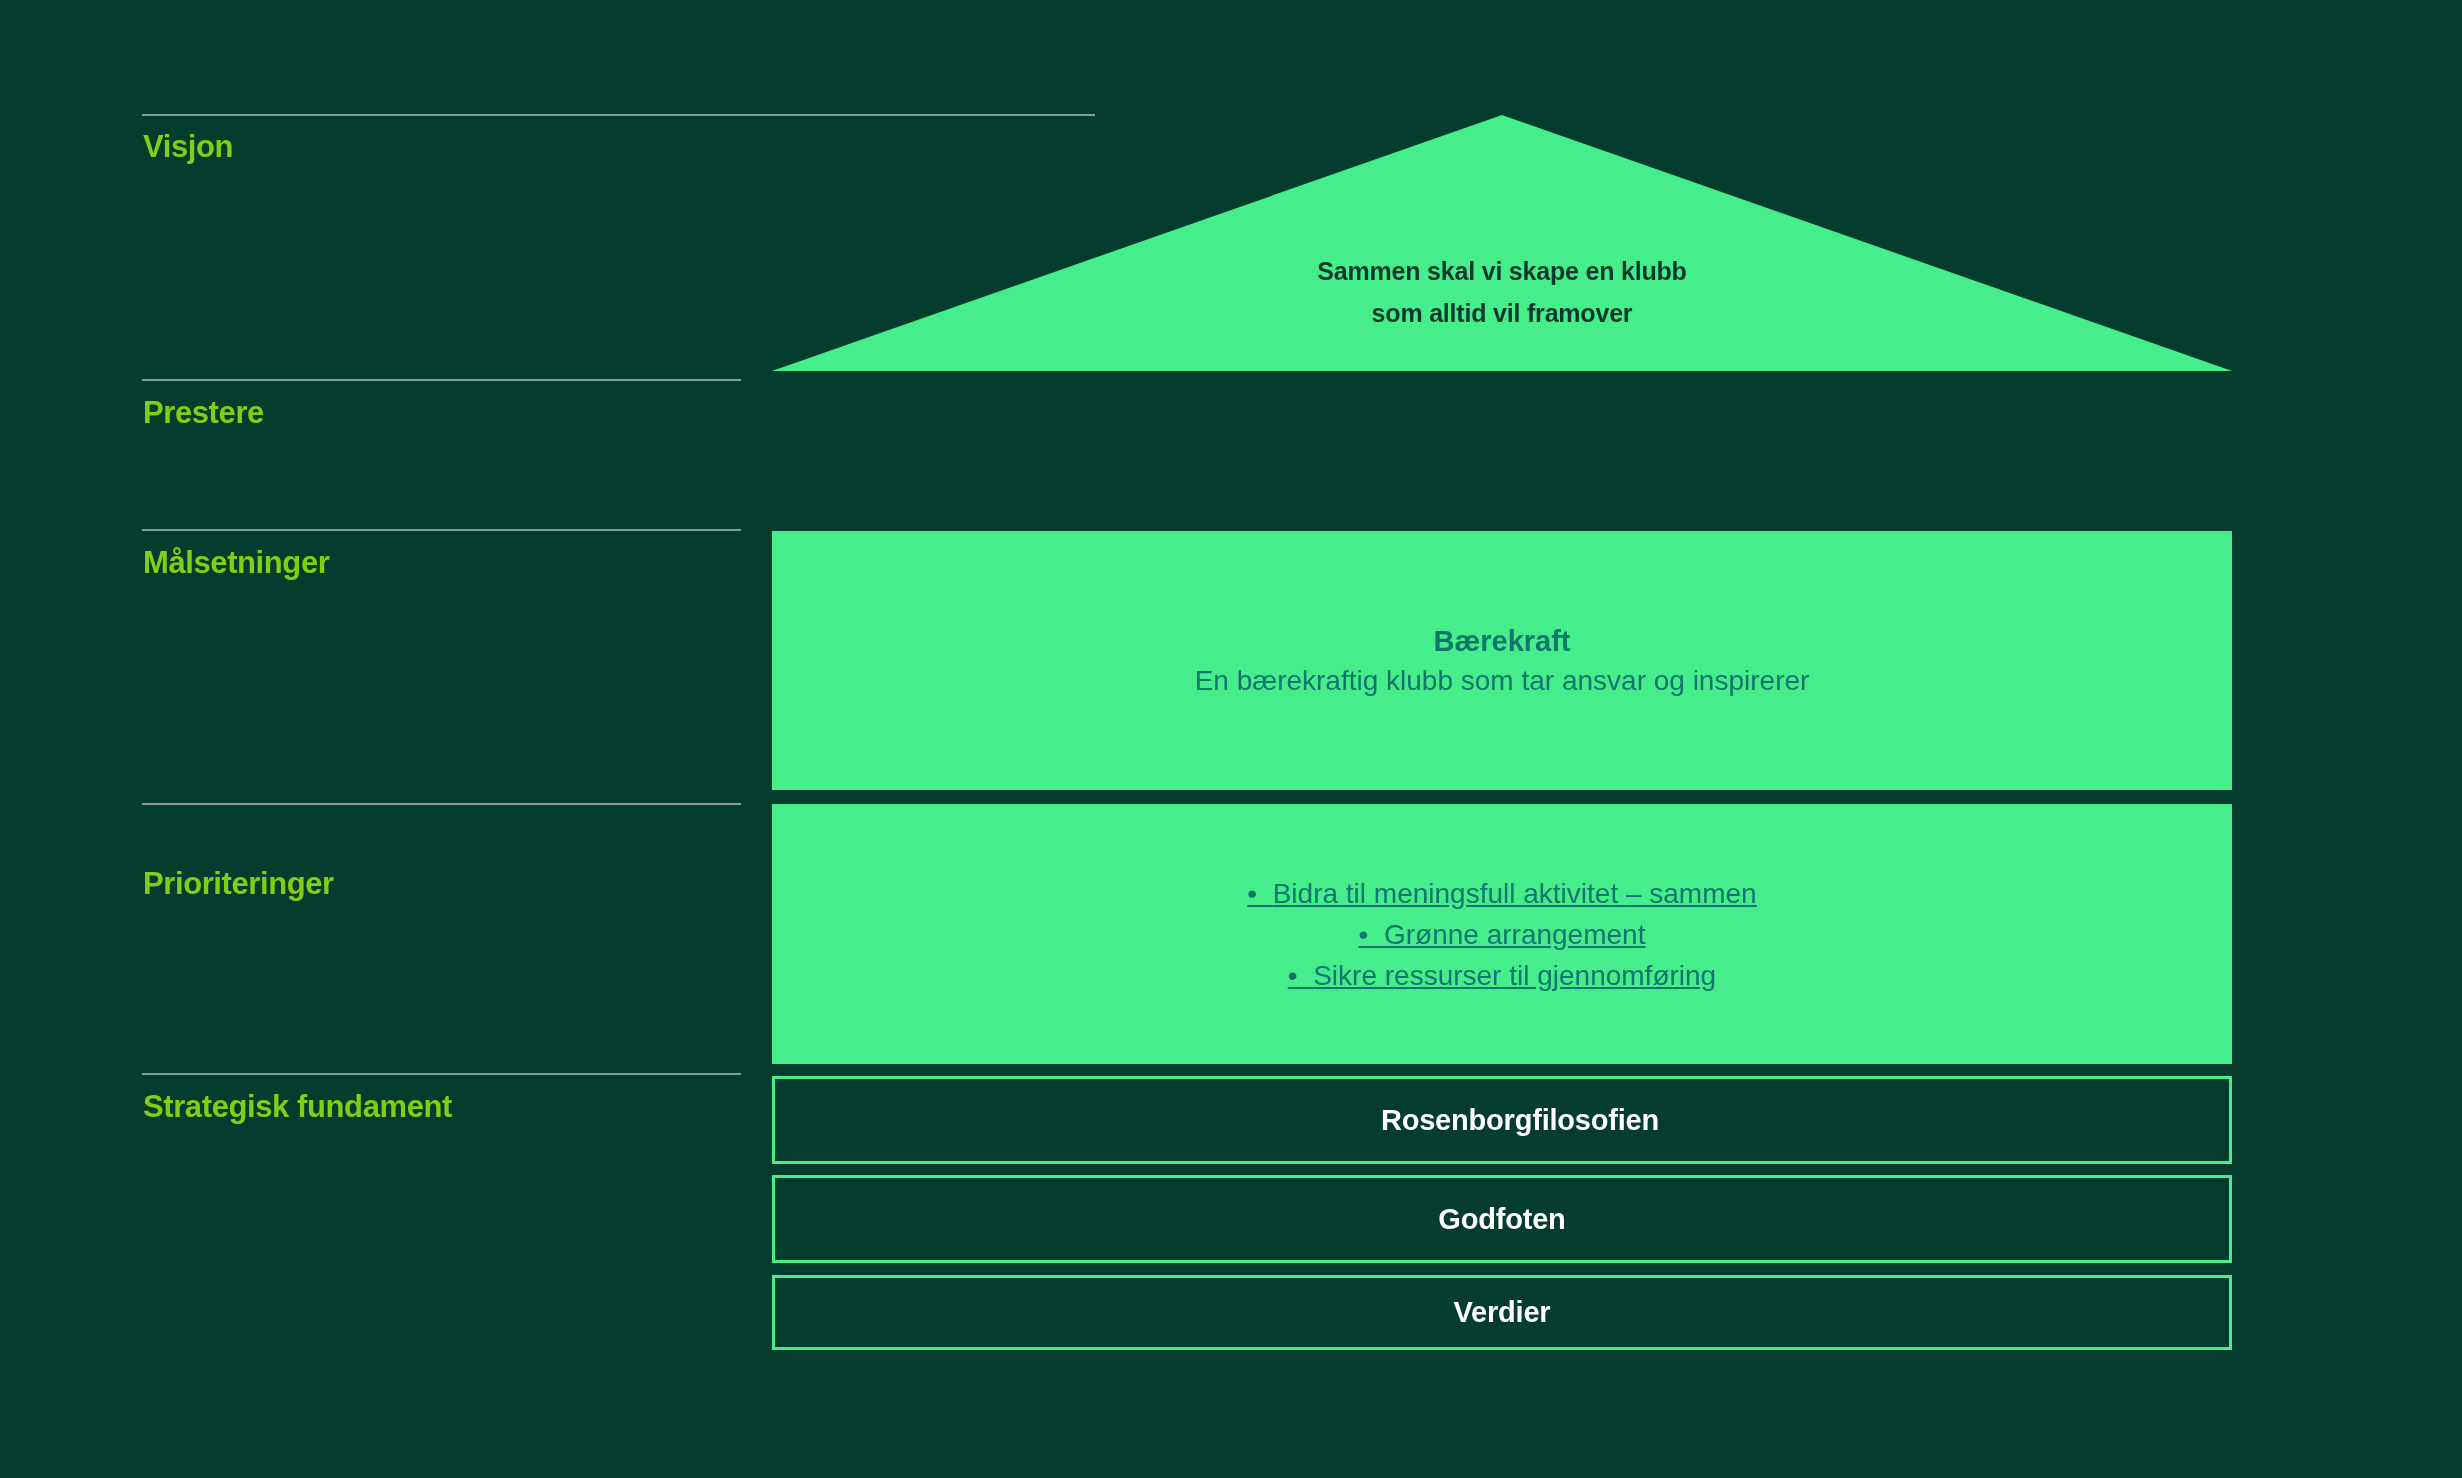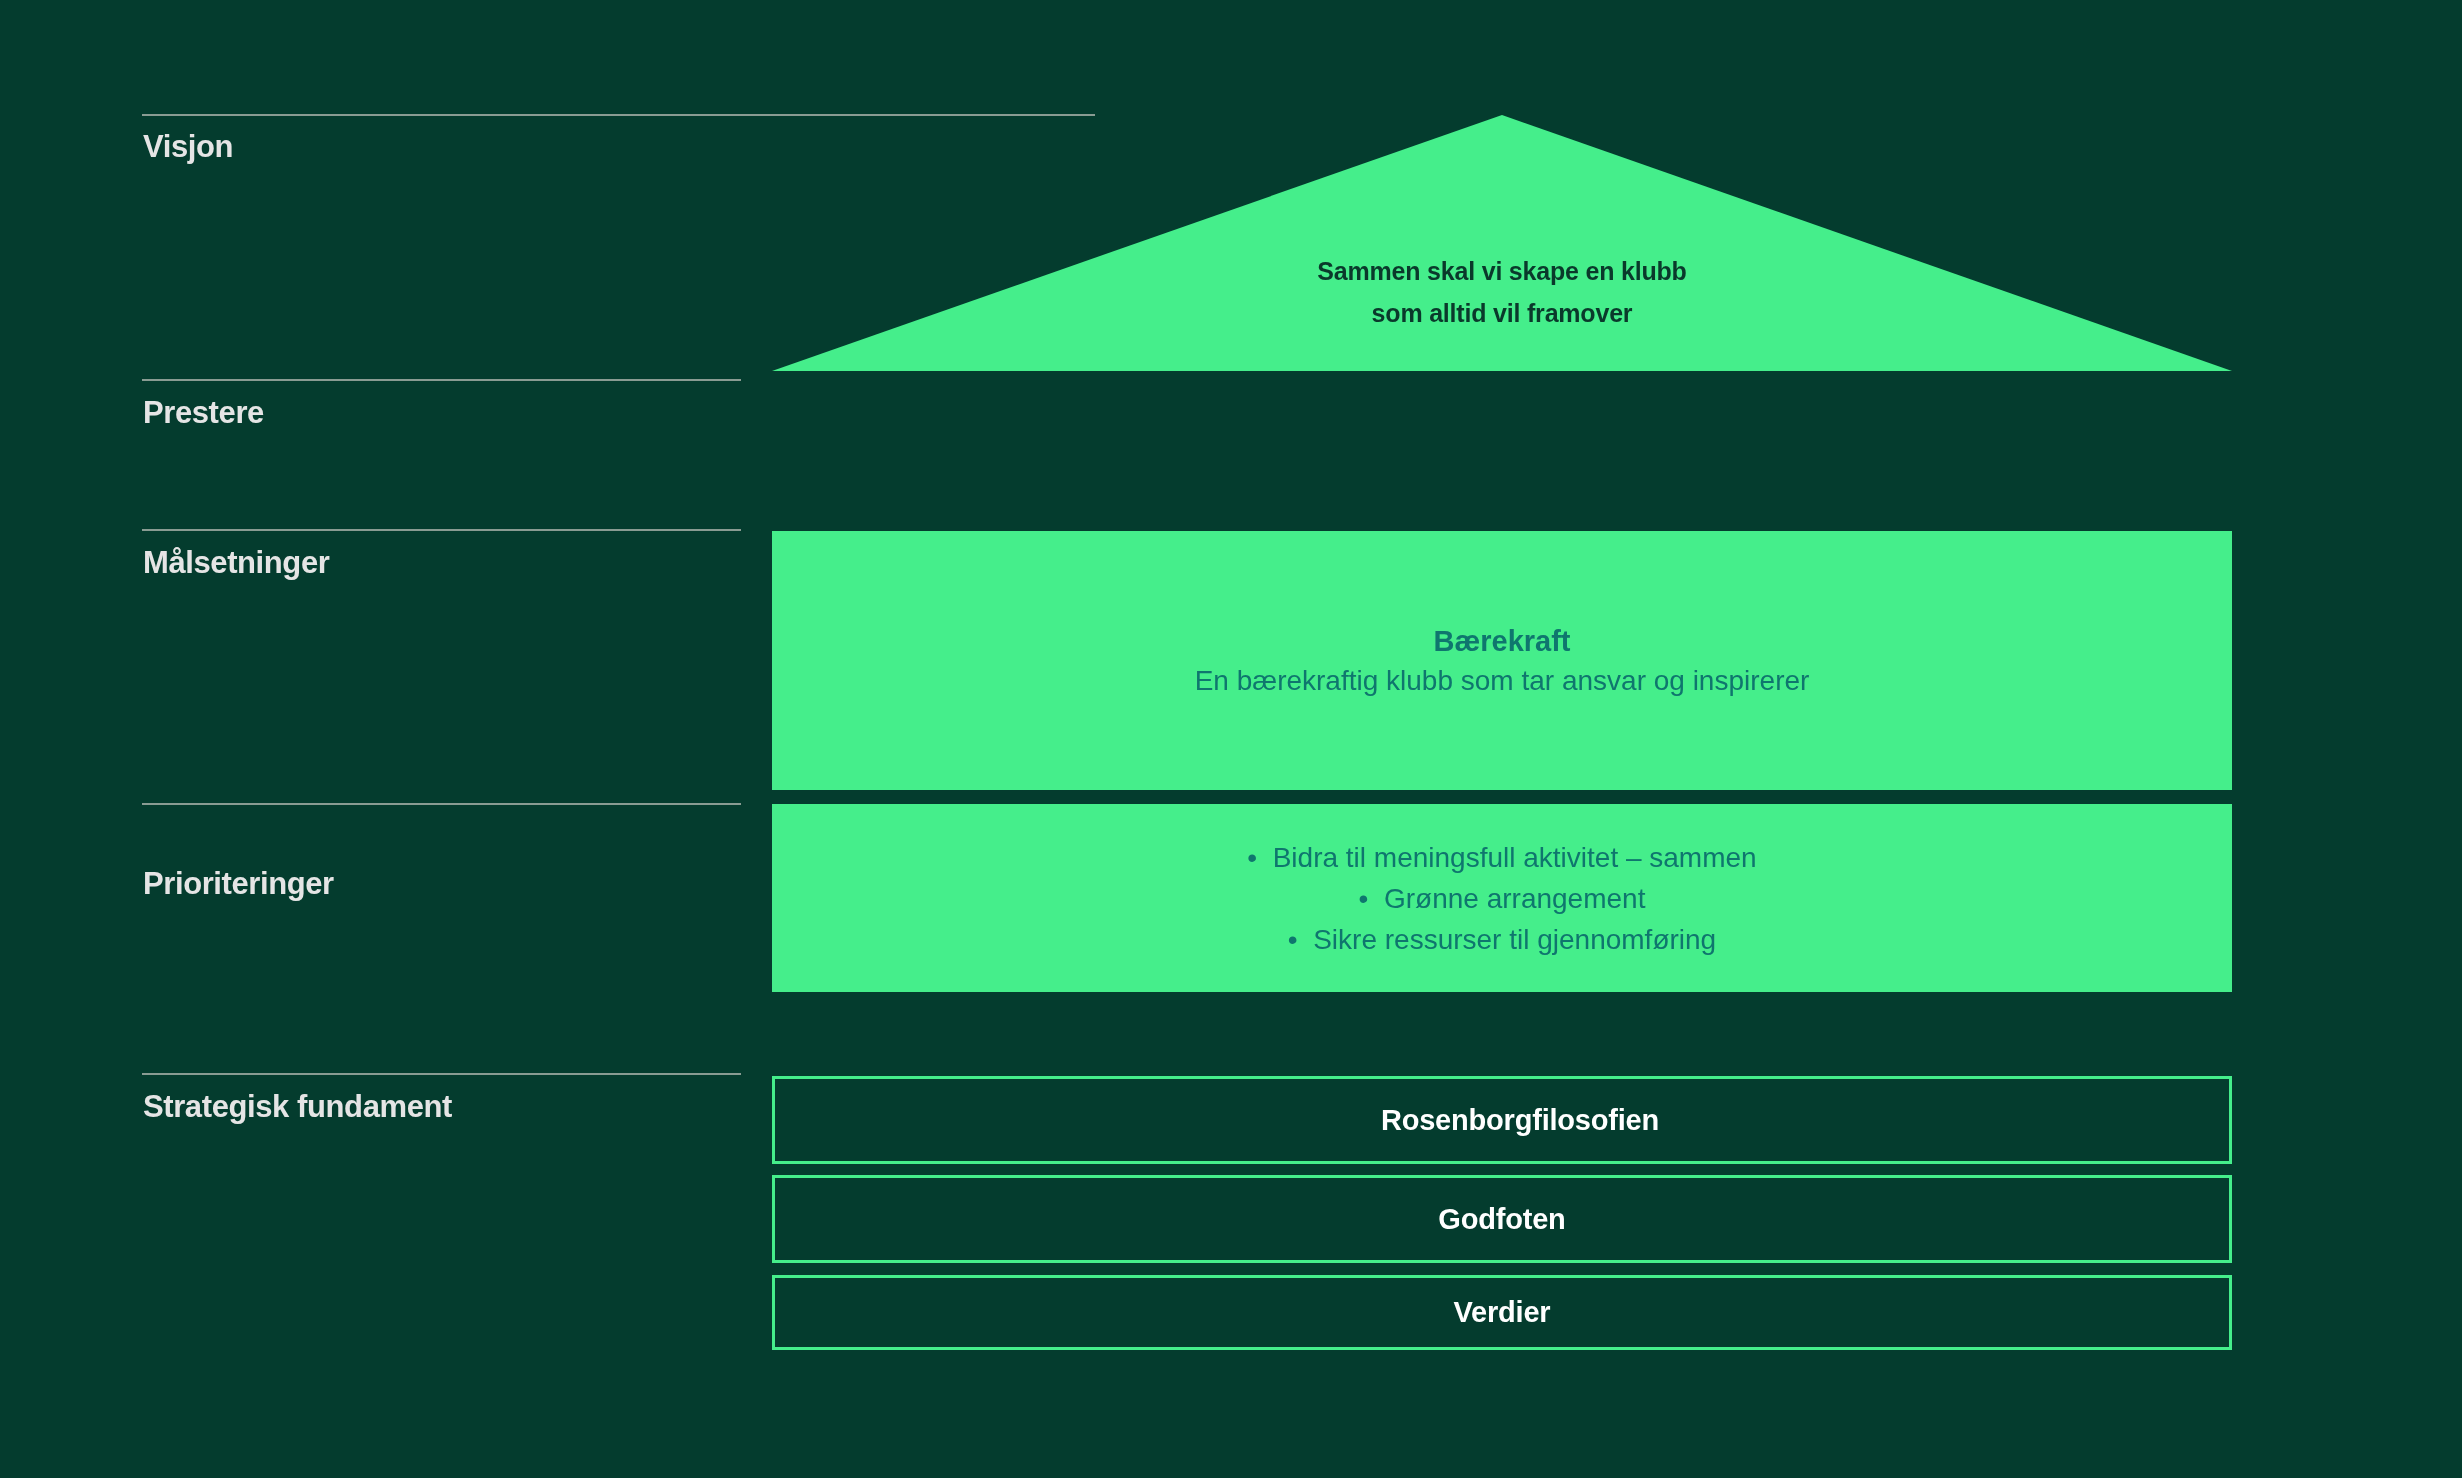--- a/index.html
+++ b/index.html
@@ -18,21 +18,21 @@
 
   
   .section-line {
     position: absolute;
     height: 1.5px;
     background: #8A9C93;
   }
   .section-label {
     position: absolute;
     left: 143px;
-    color: #e5e5e5;
+    color: #84cc16;
     font-size: 31px;
     font-weight: bold;
     letter-spacing: -0.4px;
     white-space: nowrap;
   }
   .line-visjon        { left: 142px; top: 114px;  width: 953px; }
   .line-ambisjon      { left: 142px; top: 379px;  width: 599px; }
   .line-malsetninger  { left: 142px; top: 529px;  width: 599px; }
   .line-prioriteringer{ left: 142px; top: 803px; width: 599px; }
   .line-fundament     { left: 142px; top: 1073px; width: 599px; }
@@ -104,21 +104,21 @@
     font-size: 29px;
     font-weight: bold;
     line-height: 40px;
   }
   .malsetninger-box .box-subtitle {
     font-size: 28px;
     font-weight: normal;
     line-height: 40px;
   }
 
-  .prioriteringer-box { top: 804px; height: 188px; }
+  .prioriteringer-box { top: 804px; height: 260px; text-decoration: underline; }
   .bullet-item {
     font-size: 28px;
     font-weight: normal;
     line-height: 41px;
     white-space: nowrap;
   }
   .bullet-item::before {
     content: "\2022\00a0\00a0";
   }
 

